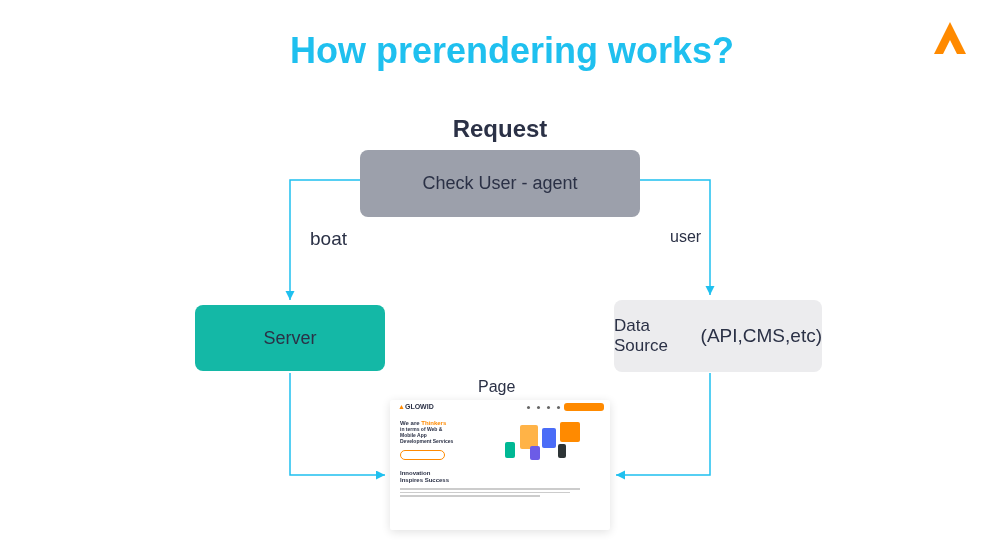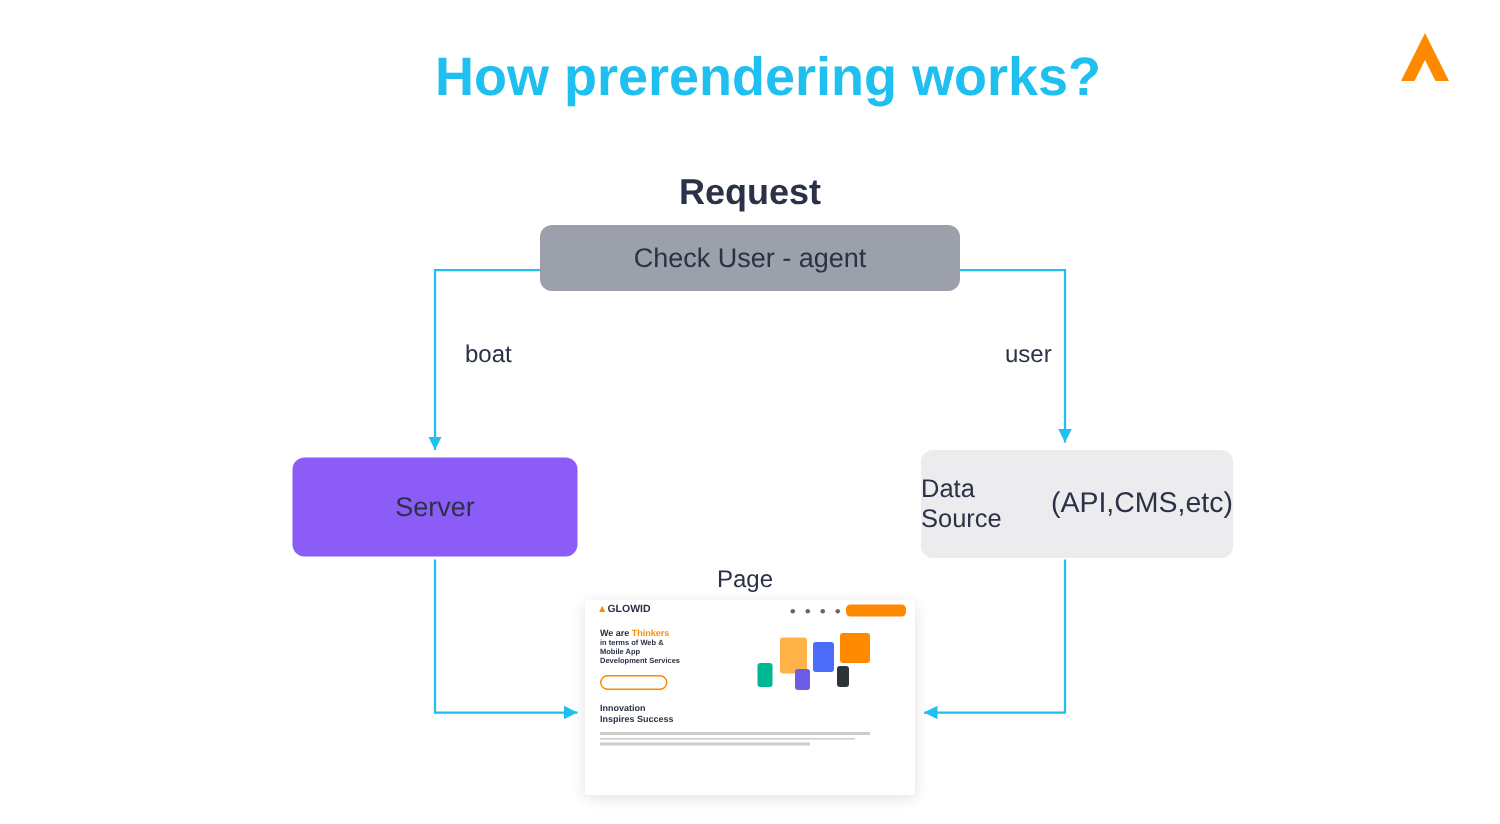--- a/index.html
+++ b/index.html
@@ -33,37 +33,37 @@
       transform: translateX(-50%);
       font-size: 24px;
       font-weight: 600;
       color: #2b3146;
     }
     .check-box {
       position: absolute;
       top: 150px;
       left: 360px;
       width: 280px;
-      height: 44px;
+      height: 67px;
       background: #9ca0ab;
       border-radius: 8px;
       display: flex;
       align-items: center;
       justify-content: center;
       font-size: 18px;
       color: #2b3146;
       font-weight: 500;
     }
     .server-box {
       position: absolute;
       top: 305px;
       left: 195px;
       width: 190px;
       height: 66px;
-      background: #8b5cf6;
+      background: #14b8a6;
       border-radius: 8px;
       display: flex;
       align-items: center;
       justify-content: center;
       font-size: 18px;
       color: #2b3146;
       font-weight: 500;
     }
     .datasource-box {
       position: absolute;
@@ -78,21 +78,21 @@
       align-items: center;
       justify-content: center;
       color: #2b3146;
     }
     .datasource-title { font-size: 17px; font-weight: 500; }
     .datasource-sub { font-size: 19px; font-weight: 400; }
     .label-boat {
       position: absolute;
       top: 228px;
       left: 310px;
-      font-size: 16px;
+      font-size: 19px;
       color: #2b3146;
     }
     .label-user {
       position: absolute;
       top: 228px;
       left: 670px;
       font-size: 16px;
       color: #2b3146;
     }
     .label-page {

